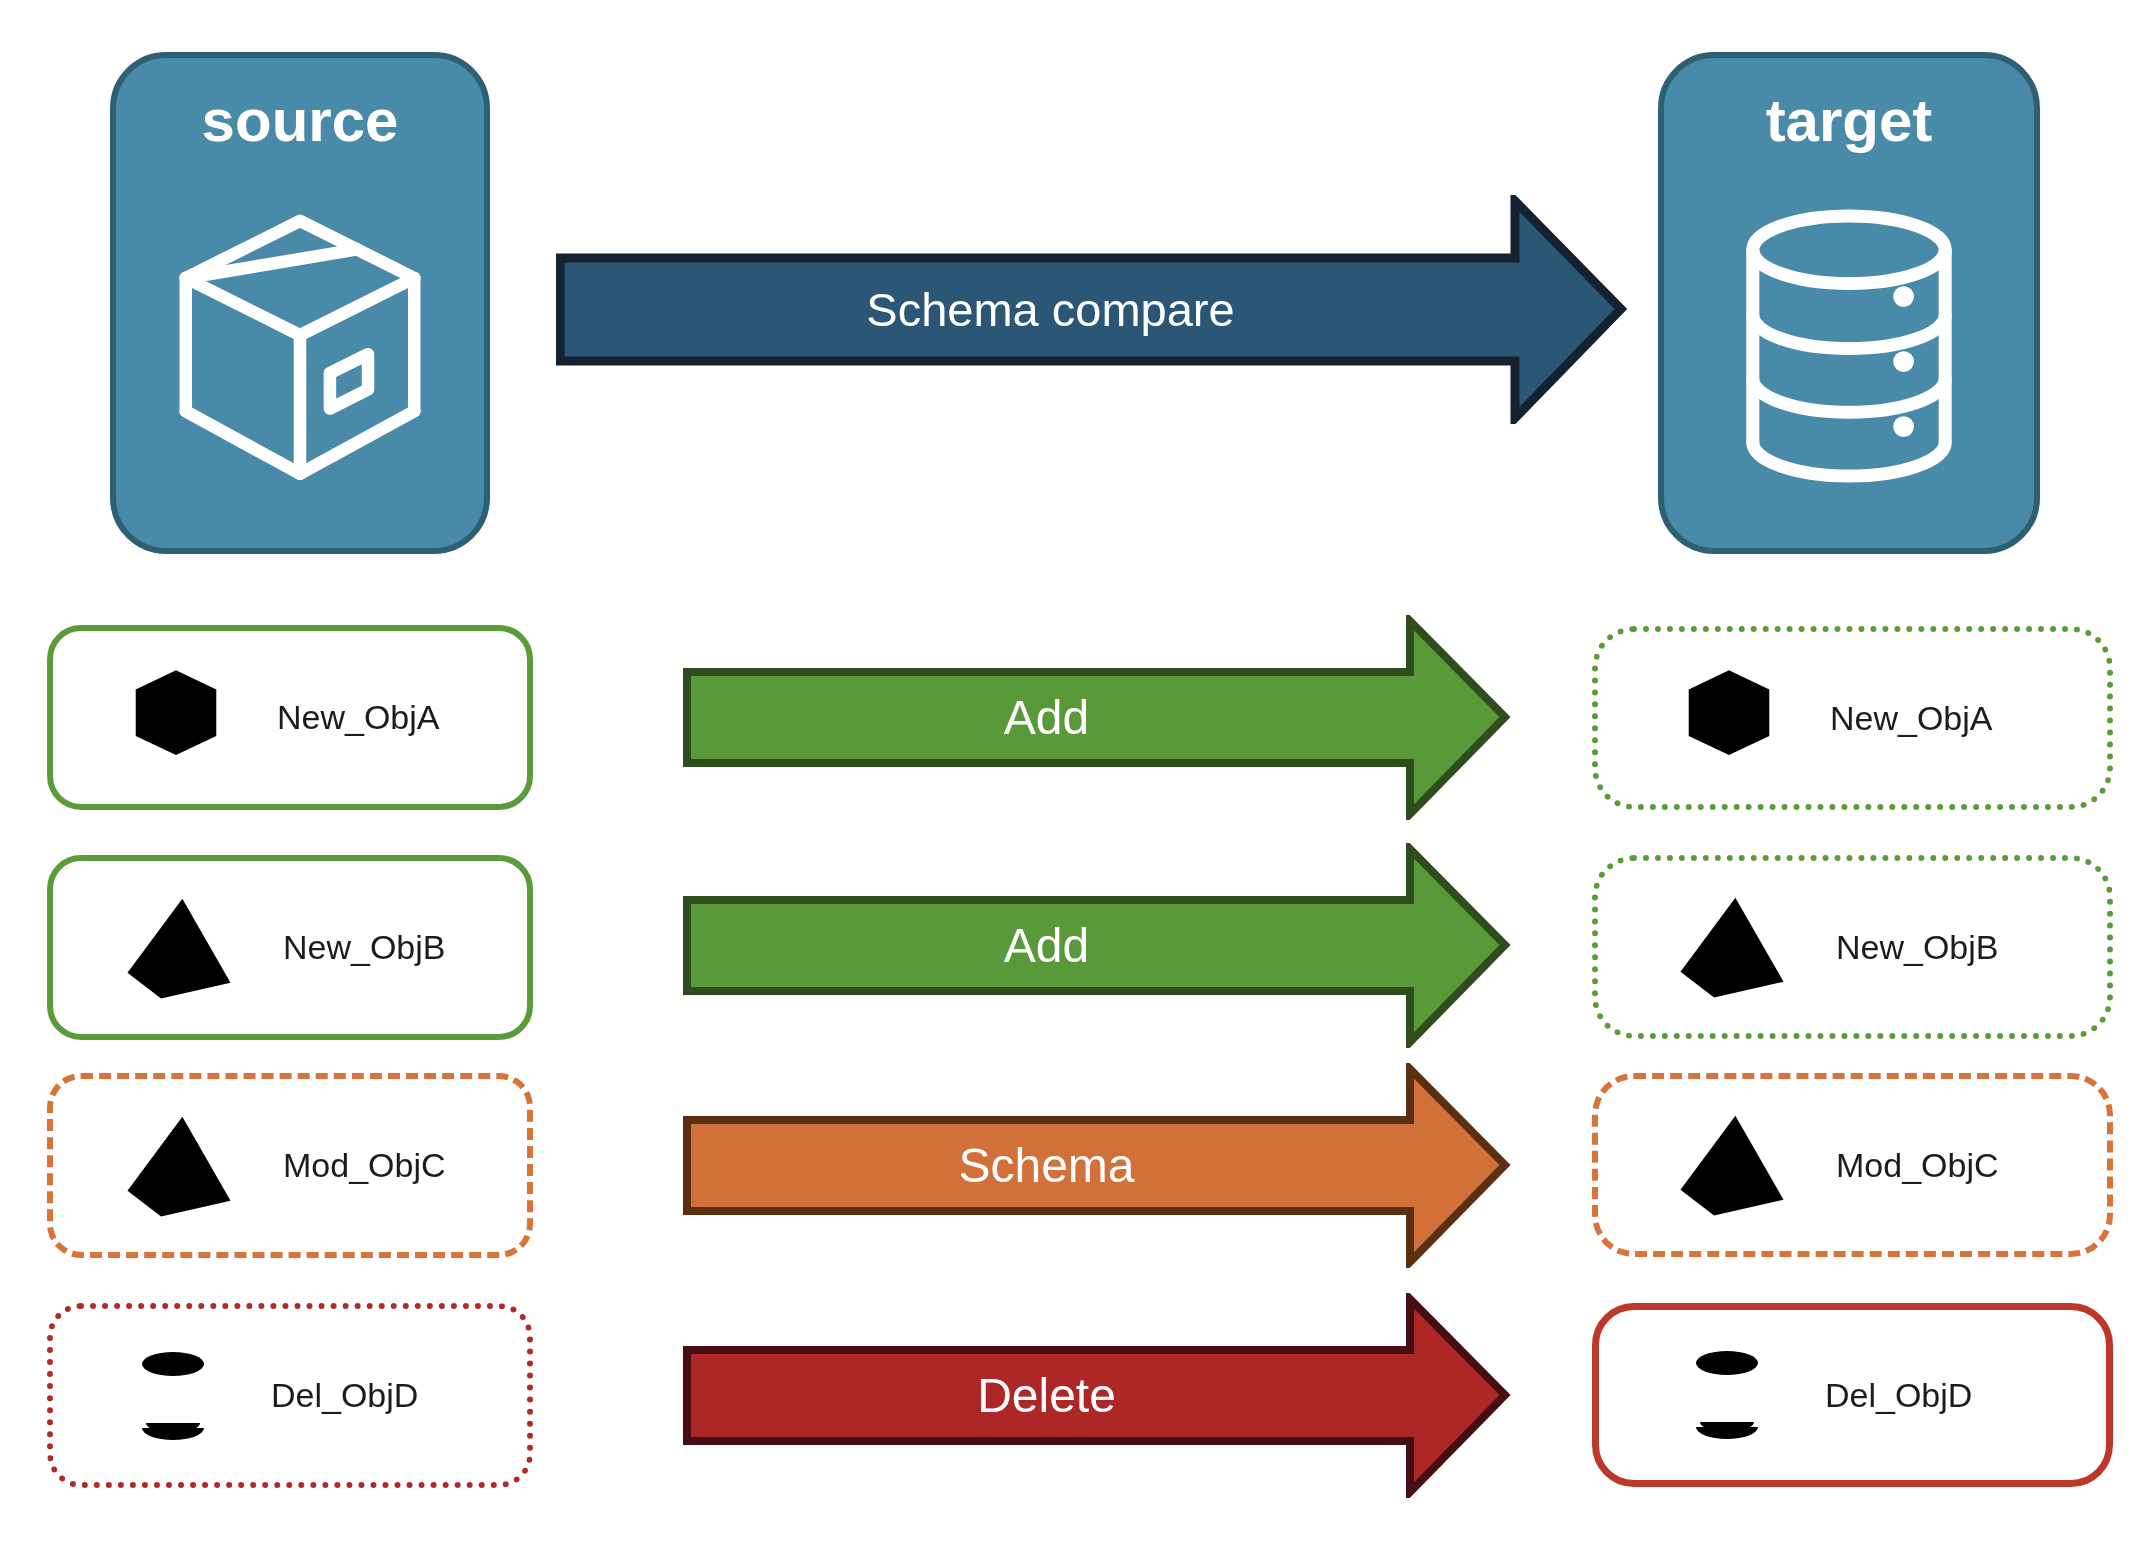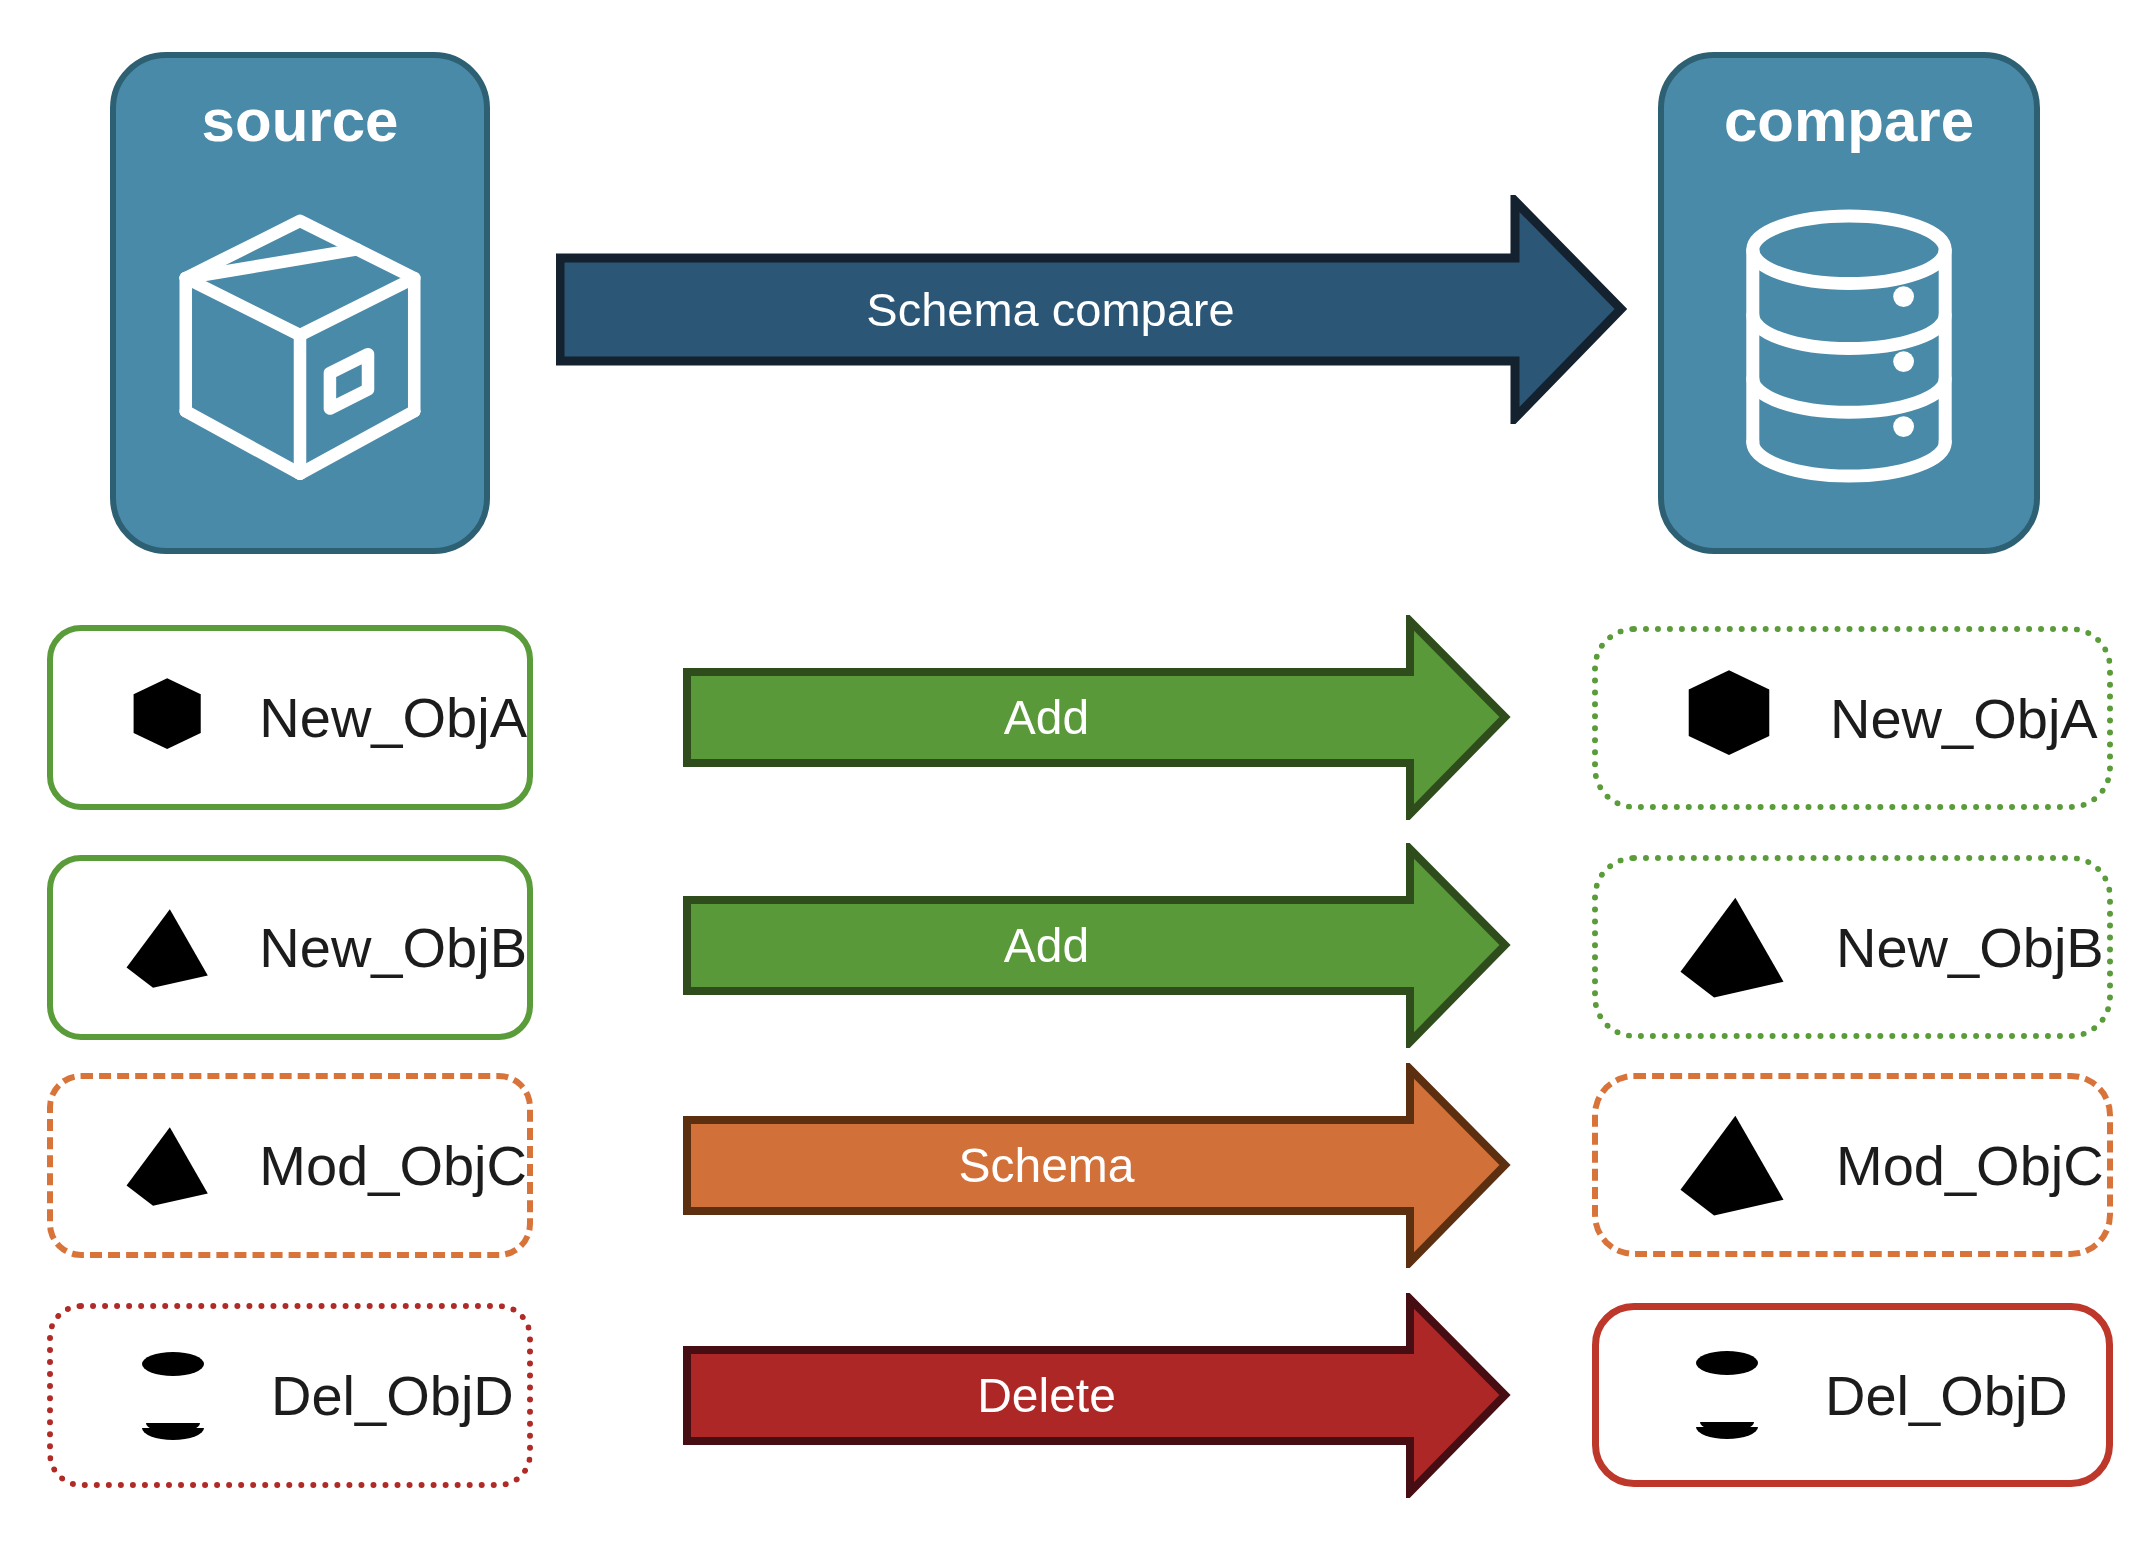--- a/index.html
+++ b/index.html
@@ -33,21 +33,21 @@
     position:absolute;box-sizing:border-box;display:flex;align-items:center;
     background:#ffffff;
   }
   .obj-box.left{left:47px;width:486px;height:185px;border-radius:34px;padding-left:70px;}
   .obj-box.right{left:1592px;width:521px;height:184px;border-radius:42px;padding-left:78px;}
   .b-solid-green {border:6px solid  #5B9C3A;}
   .b-dotted-green{border:6px dotted #5B9C3A;}
   .b-dashed-orange{border:6px dashed #D8743A;}
   .b-dotted-red  {border:6px dotted #B02B26;}
   .b-solid-red   {border:7px solid  #BE372B;}
-  .obj-label{margin-left:48px;color:#1c1c1c;font-size:56px;white-space:nowrap;}
+  .obj-label{margin-left:48px;color:#1c1c1c;font-size:34px;white-space:nowrap;}
   .oicon{display:block;}
   
   .row-arrow{position:absolute;left:683px;width:828px;height:205px;text-decoration:underline;}
   .row-arrow polygon{stroke-width:8;stroke-linejoin:miter;}
   .arrow-add    polygon{fill:#599939;stroke:#2F4D1C;}
   .arrow-update polygon{fill:#D2703A;stroke:#5C2F10;}
   .arrow-delete polygon{fill:#AD2726;stroke:#460D12;}
   .row-arrow-label{
     position:absolute;left:0;top:53px;width:727px;height:99px;
     display:flex;align-items:center;justify-content:center;
@@ -96,21 +96,21 @@
           <line x1="50" y1="48" x2="50" y2="99"></line>
           <line x1="8" y1="76" x2="50" y2="99"></line>
           <line x1="92" y1="76" x2="50" y2="99"></line>
           <polygon points="61,62 75,55 75,68 61,75"></polygon>
         </g>
       </svg>
     </div>
   </div>
 
   <div class="panel" style="left:1658px;top:52px;width:382px;">
-    <div class="panel-title">compare</div>
+    <div class="panel-title">target</div>
     <div class="panel-icon">
       <svg width="260" height="292" viewBox="0 0 100 108">
         <g class="wicon" stroke-width="5">
           <ellipse cx="50" cy="17" rx="37" ry="13"></ellipse>
           <line x1="13" y1="17" x2="13" y2="91"></line>
           <line x1="87" y1="17" x2="87" y2="91"></line>
           <path d="M13,42 A37,13 0 0 0 87,42"></path>
           <path d="M13,66.5 A37,13 0 0 0 87,66.5"></path>
           <path d="M13,91 A37,13 0 0 0 87,91"></path>
         </g>

